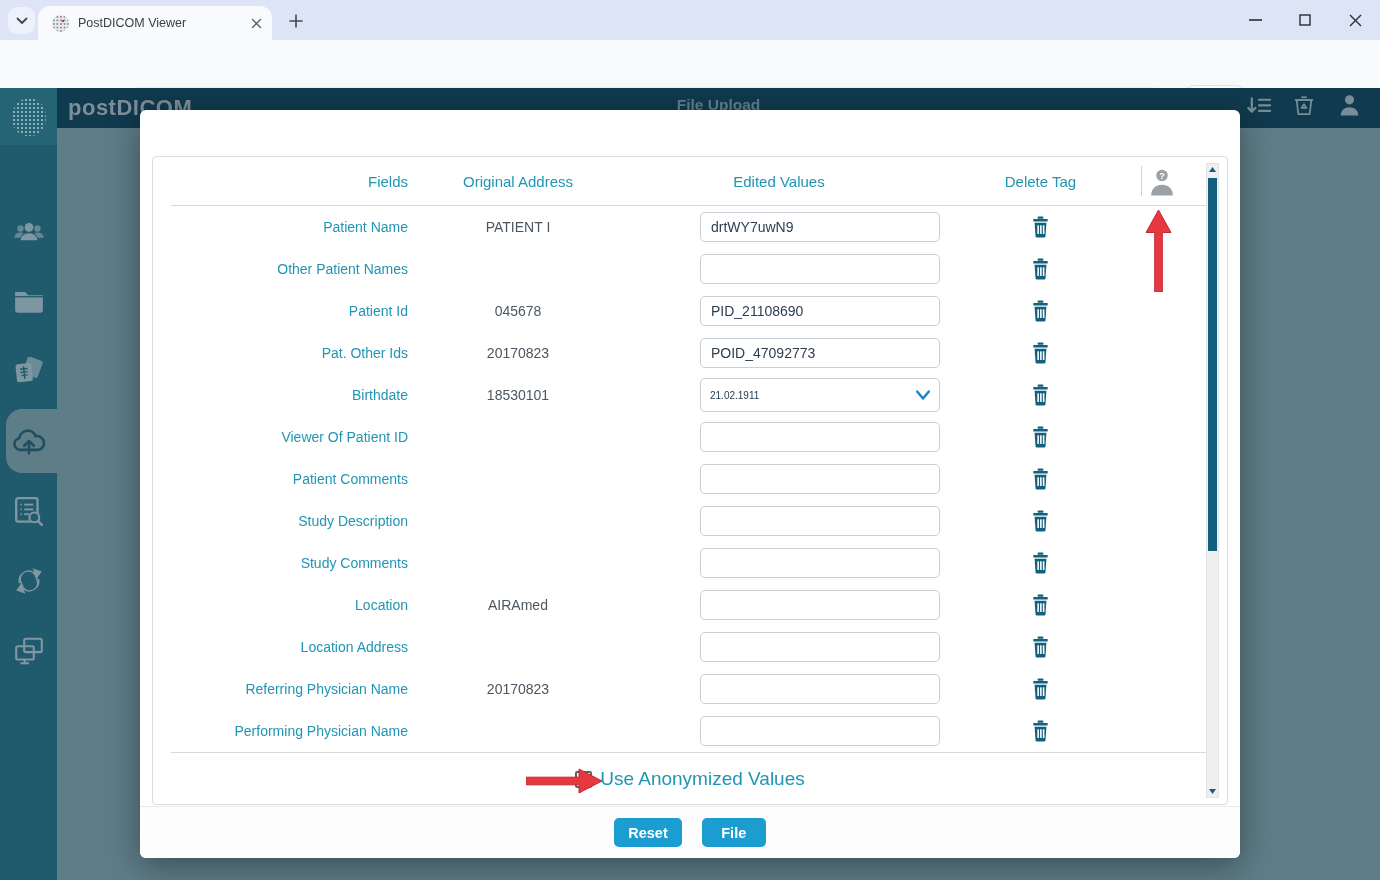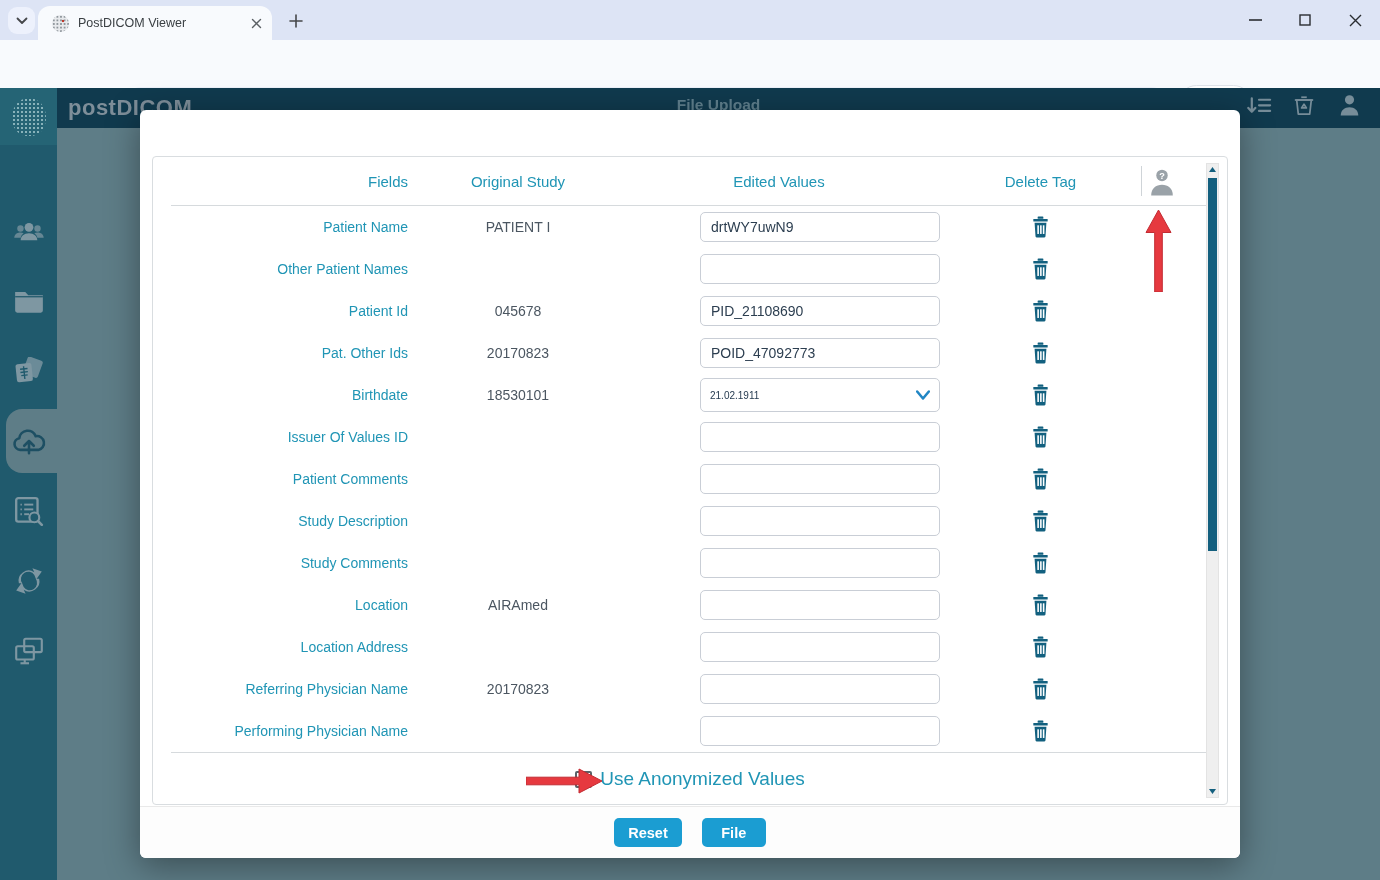--- a/index.html
+++ b/index.html
@@ -308,21 +308,21 @@
     </div>
   </div>
 
   <div class="content-overlay"></div>
 
   <div class="modal">
 
     <div class="panel">
       <div class="thead">
         <div class="c1">Fields</div>
-        <div class="cc">Original Study</div>
+        <div class="cc">Original Address</div>
         <div class="cc">Edited Values</div>
         <div class="cc">Delete Tag</div>
         <div class="c5">
           <span class="vsep"></span>
           <svg width="26" height="29" viewBox="0 0 24 26">
               <g fill="#9aa2a8">
                 <circle cx="12" cy="7.4" r="5.3"></circle>
                 <path d="M2 26c0-6.8 4.4-10 10-10s10 3.2 10 10z"></path>
               </g>
               <text x="12" y="10.3" text-anchor="middle" font-size="8.5" font-weight="bold" fill="#fff" font-family="Liberation Sans, sans-serif">?</text>
@@ -451,21 +451,21 @@
                     <rect x="6" y="8.4" width="1.5" height="8.2"></rect>
                     <rect x="8.6" y="8.4" width="1.5" height="8.2"></rect>
                     <rect x="11.2" y="8.4" width="1.5" height="8.2"></rect>
                   </g>
                 </svg>
       </button>
     </div>
   </div>
 
   <div class="trow">
-    <div class="fld">Issuer Of Values ID</div>
+    <div class="fld">Viewer Of Patient ID</div>
     <div class="orig"></div>
     <div class="edit">
               <input class="edit-input" style="">
             </div>
     <div class="del">
       <button class="trash-btn">
         <svg width="19" height="22" viewBox="0 0 18 20">
                   <g fill="#12607f">
                     <rect x="6.3" y="0" width="5.4" height="2.2" rx="0.6"></rect>
                     <rect x="2.2" y="2.4" width="13.6" height="2.4" rx="0.5"></rect>

